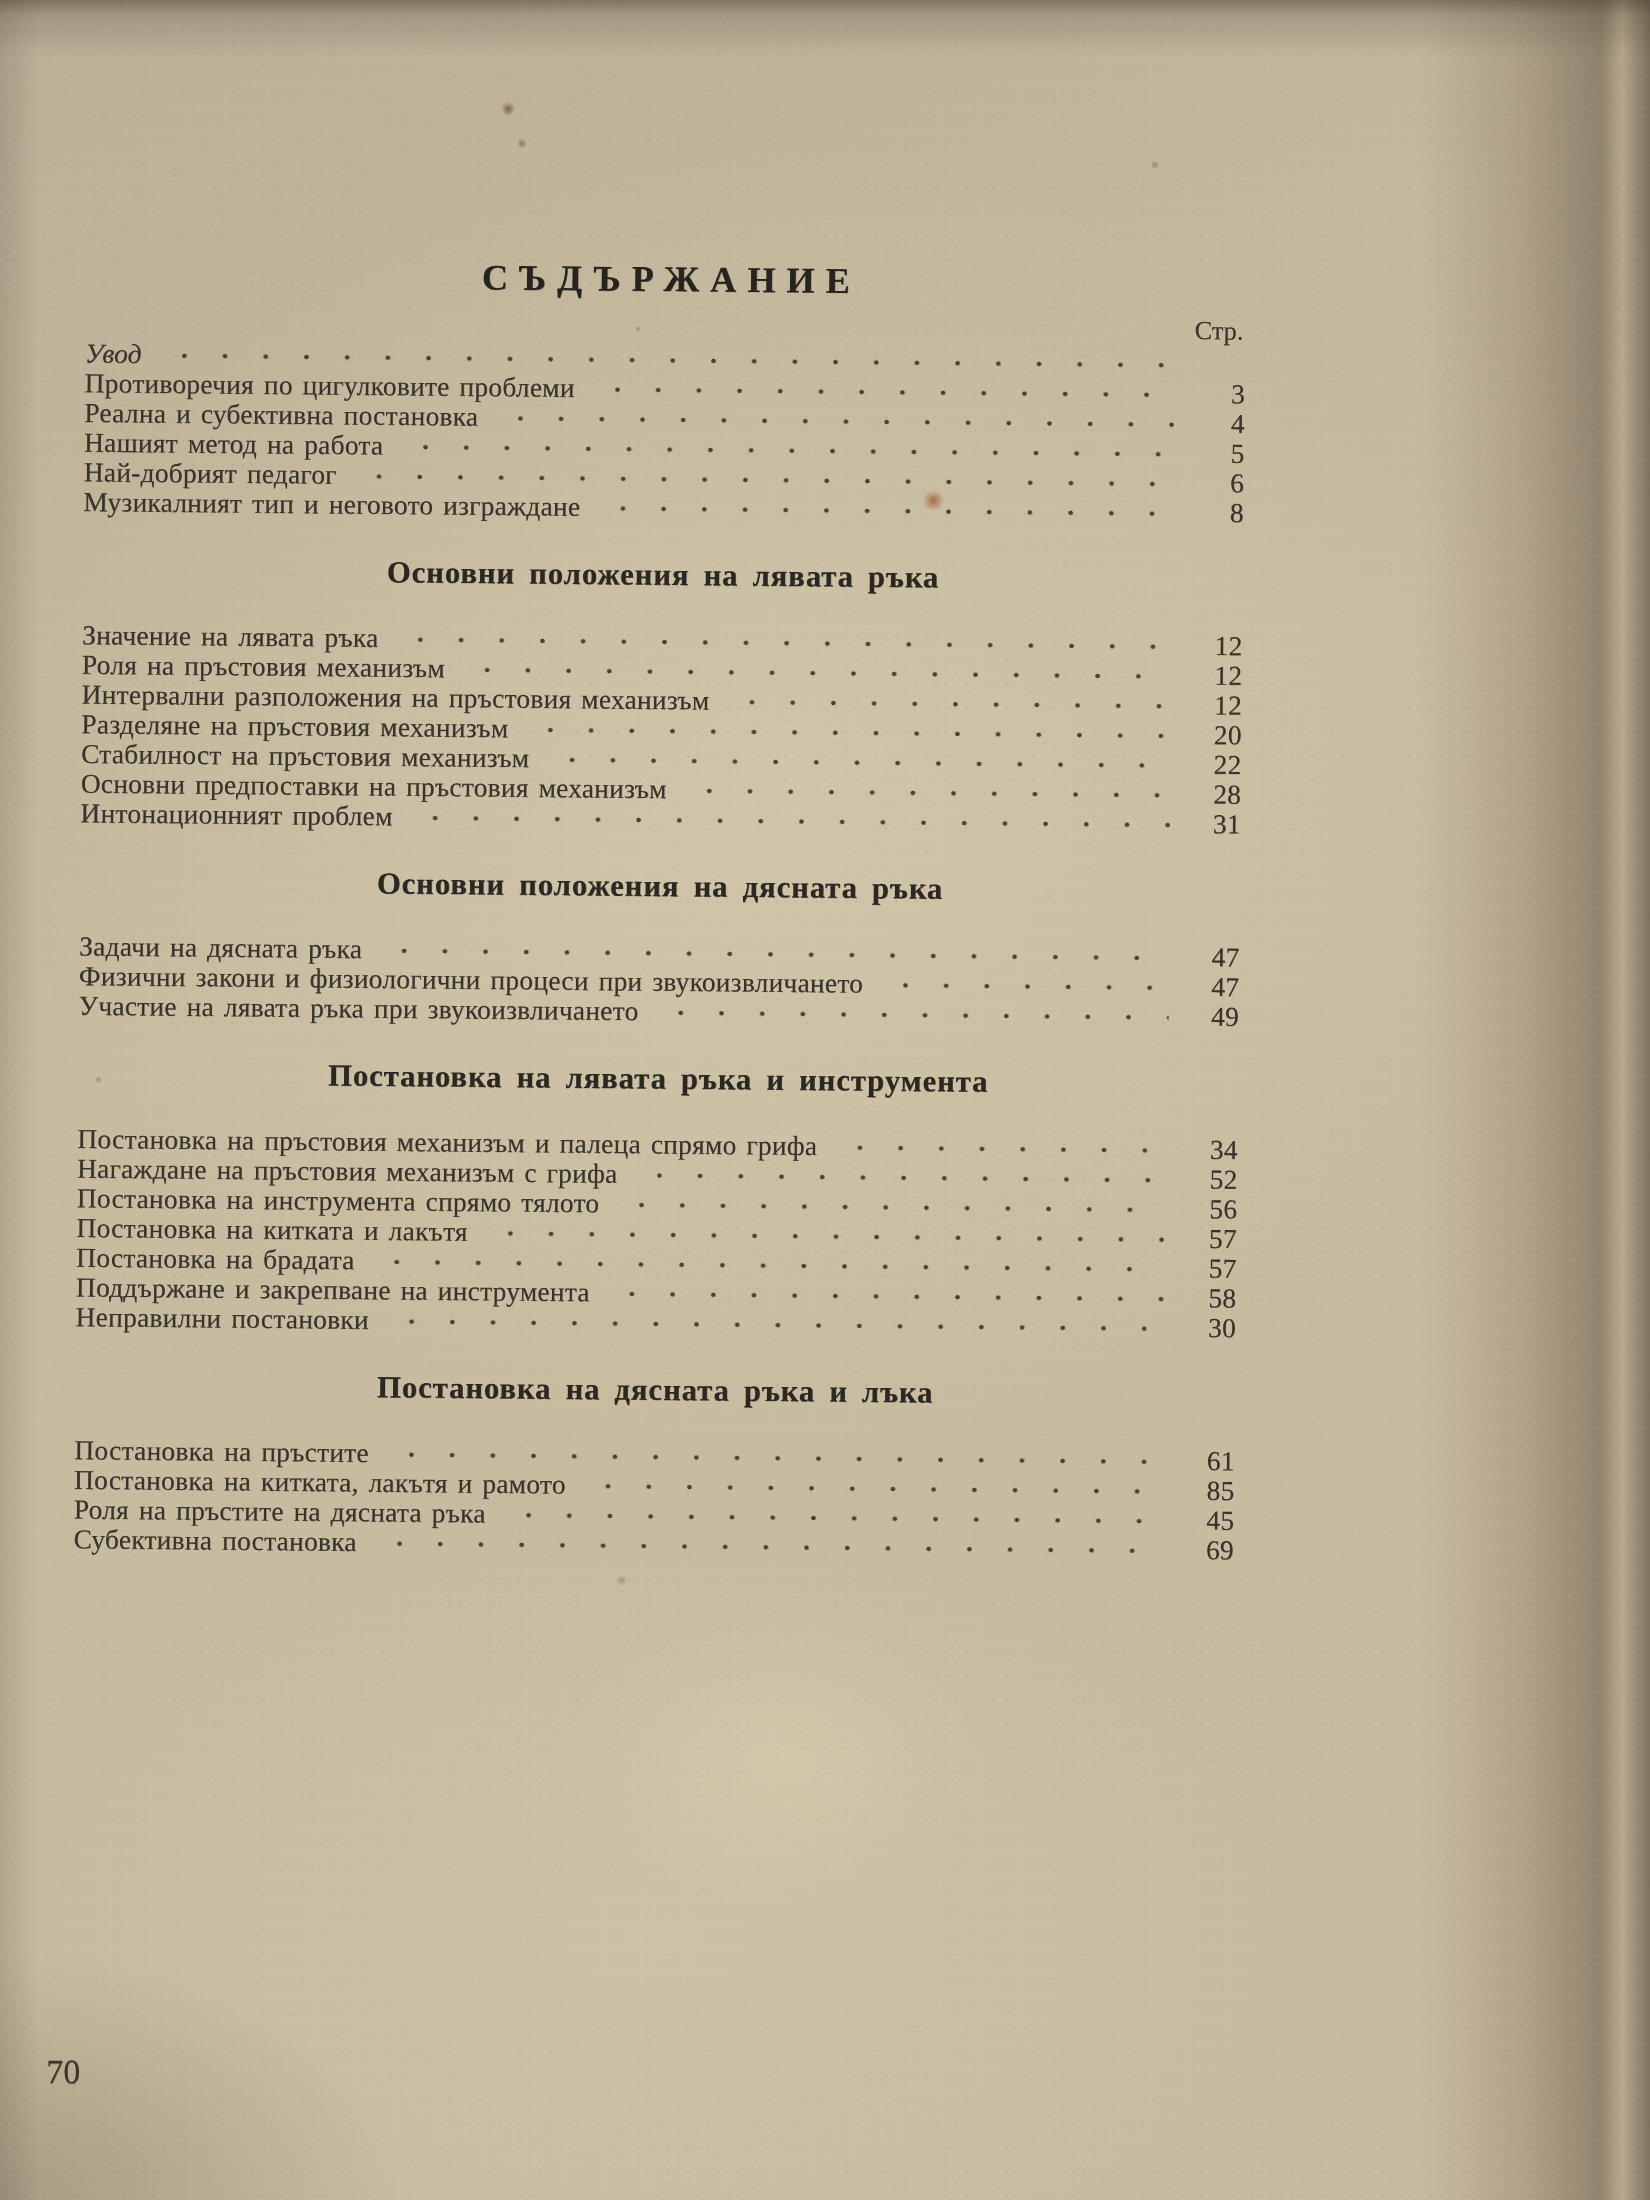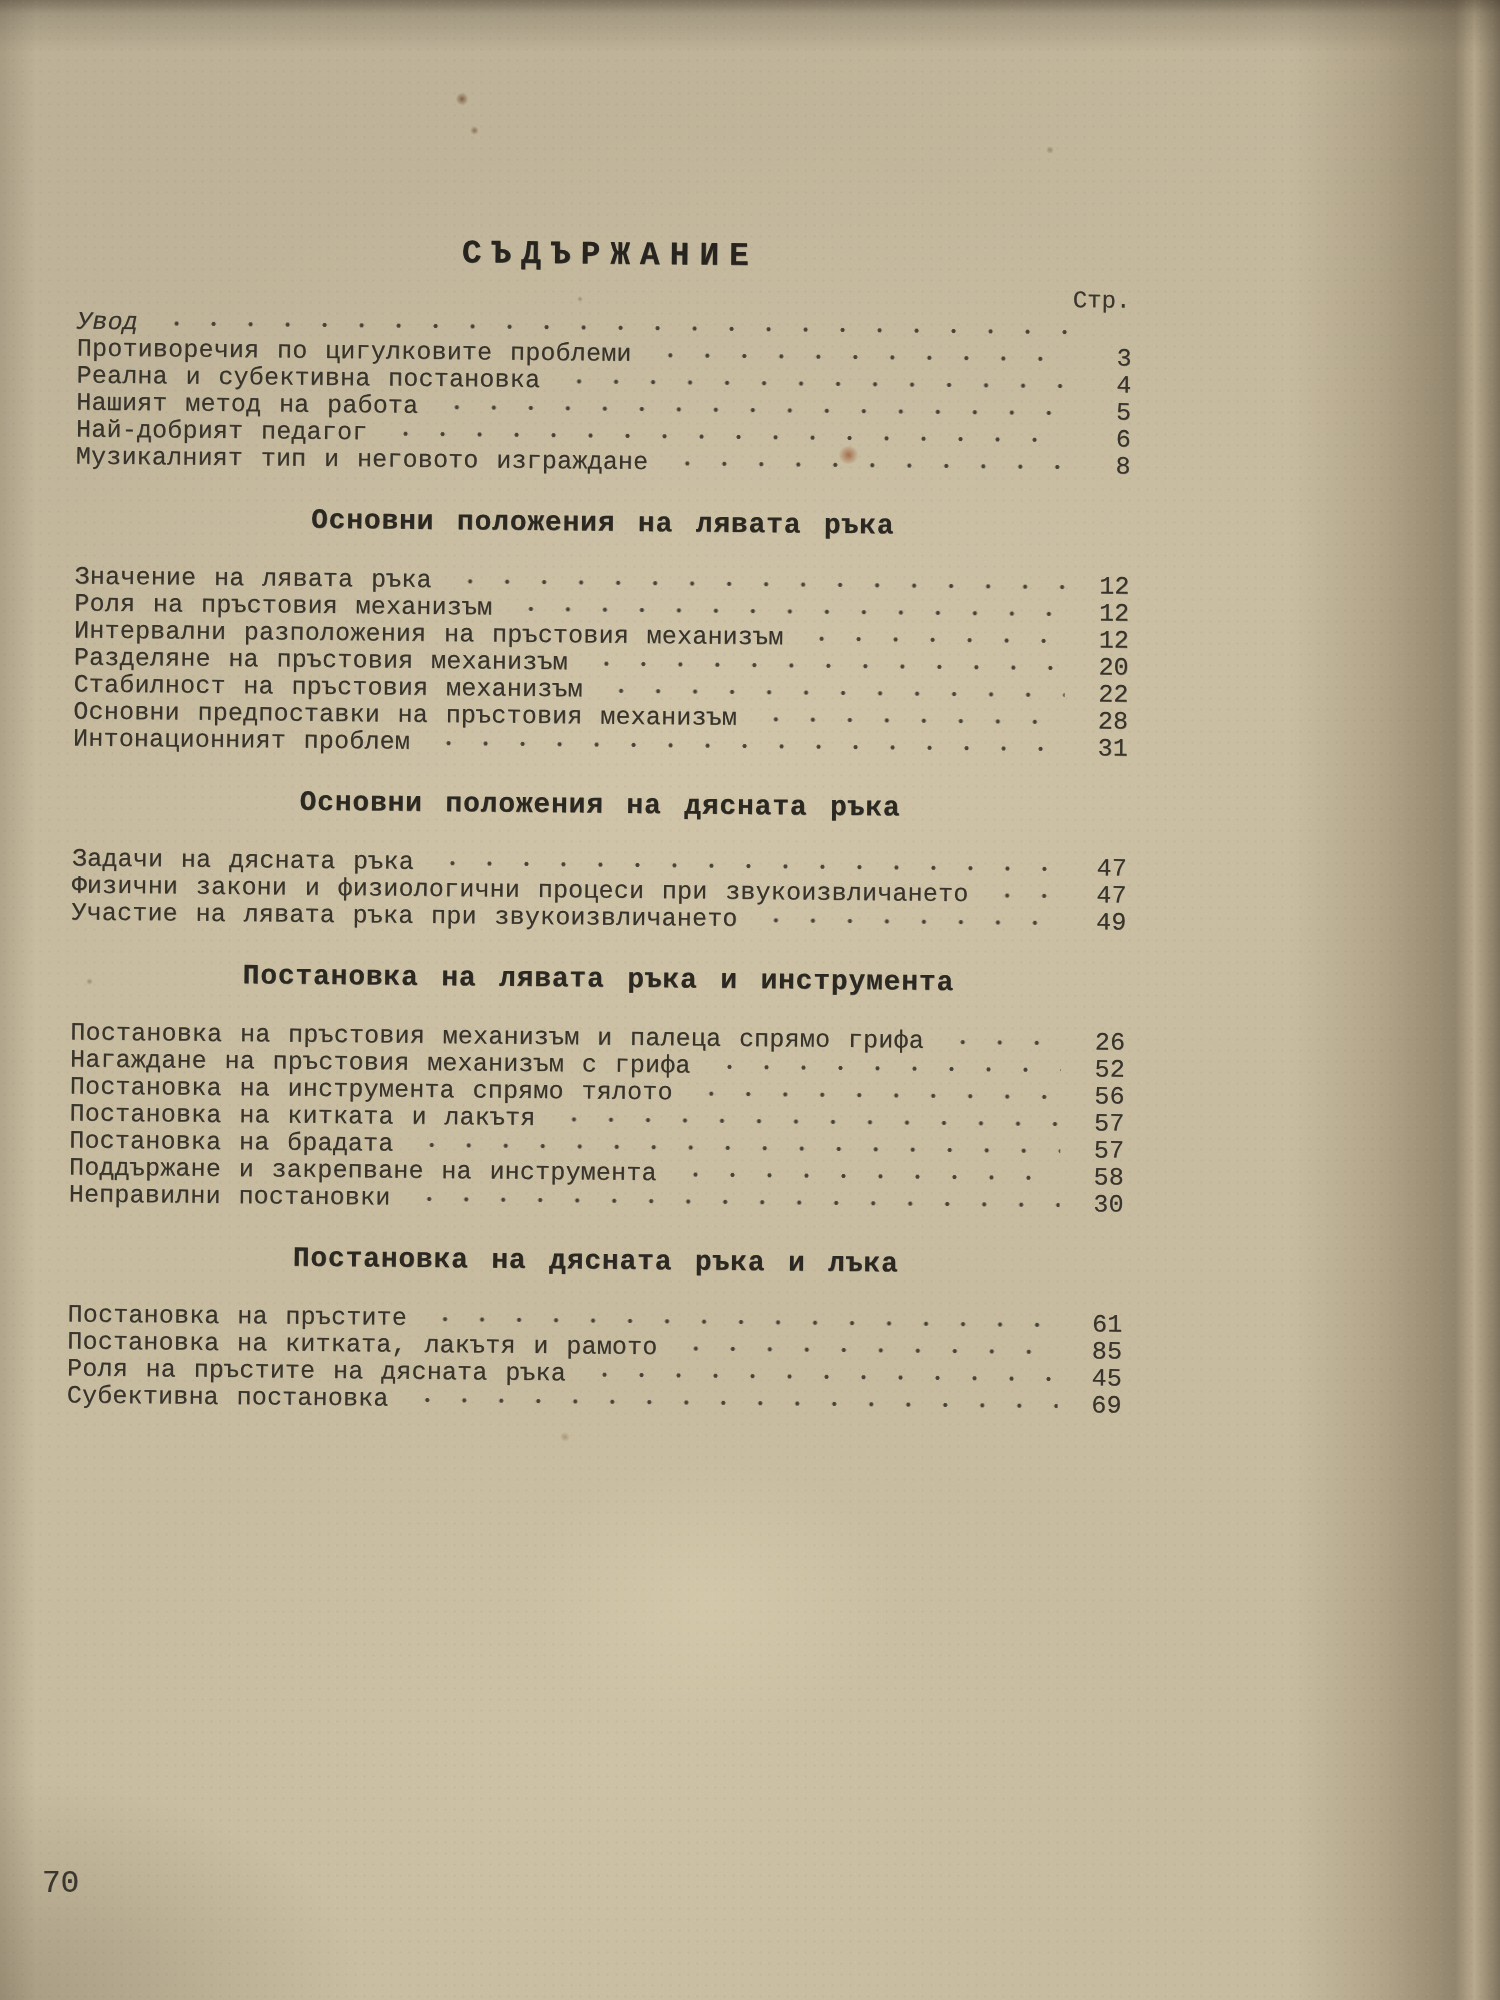--- a/index.html
+++ b/index.html
@@ -17,21 +17,20 @@
     inset: 0;
     background-color: #c8bca0;
     background-image:
       linear-gradient(180deg, rgba(58,48,36,0.48) 0px, rgba(58,48,36,0.20) 14px, rgba(58,48,36,0) 52px),
       linear-gradient(90deg, rgba(0,0,0,0) 0%, rgba(0,0,0,0) 86%, rgba(97,81,58,0.22) 92%, rgba(72,58,40,0.42) 97%, rgba(140,122,92,0.28) 98.3%, rgba(54,43,30,0.50) 100%),
       linear-gradient(90deg, rgba(86,74,56,0.20) 0px, rgba(86,74,56,0) 36px),
       radial-gradient(ellipse 520px 320px at 0% 100%, rgba(84,72,54,0.28), rgba(84,72,54,0) 70%),
       radial-gradient(ellipse 900px 800px at 46% 36%, rgba(240,230,205,0.22), rgba(240,230,205,0) 75%),
       radial-gradient(ellipse 800px 520px at 40% 88%, rgba(233,222,194,0.18), rgba(233,222,194,0) 70%),
       linear-gradient(160deg, rgba(110,105,90,0.14), rgba(110,105,90,0) 40%);
-    font-family: Liberation Mono, monospace;
   }
 
   .grain {
     position: absolute;
     inset: 0;
     background-image:
       radial-gradient(rgba(104,90,66,0.06) 1px, rgba(0,0,0,0) 1.4px),
       radial-gradient(rgba(245,238,215,0.05) 1px, rgba(0,0,0,0) 1.4px);
     background-size: 9px 11px, 13px 8px;
     background-position: 0 0, 4px 6px;
@@ -241,21 +240,21 @@
               <span class="entry-page">49</span>
             </div>
           </div>
         </div>
         <div class="toc-section">
           <div class="section-heading">Постановка на лявата ръка и инструмента</div>
           <div class="toc-rows">
             <div class="toc-row">
               <span class="entry-label">Постановка на пръстовия механизъм и палеца спрямо грифа</span>
               <span class="leader-dots"></span>
-              <span class="entry-page">26</span>
+              <span class="entry-page">34</span>
             </div>
             <div class="toc-row">
               <span class="entry-label">Нагаждане на пръстовия механизъм с грифа</span>
               <span class="leader-dots"></span>
               <span class="entry-page">52</span>
             </div>
             <div class="toc-row">
               <span class="entry-label">Постановка на инструмента спрямо тялото</span>
               <span class="leader-dots"></span>
               <span class="entry-page">56</span>

